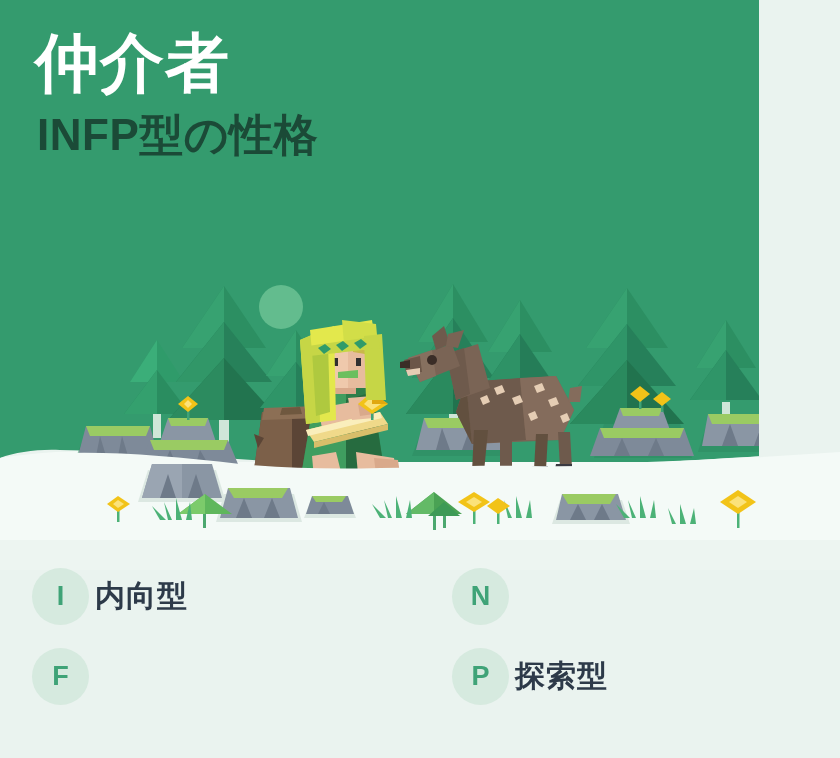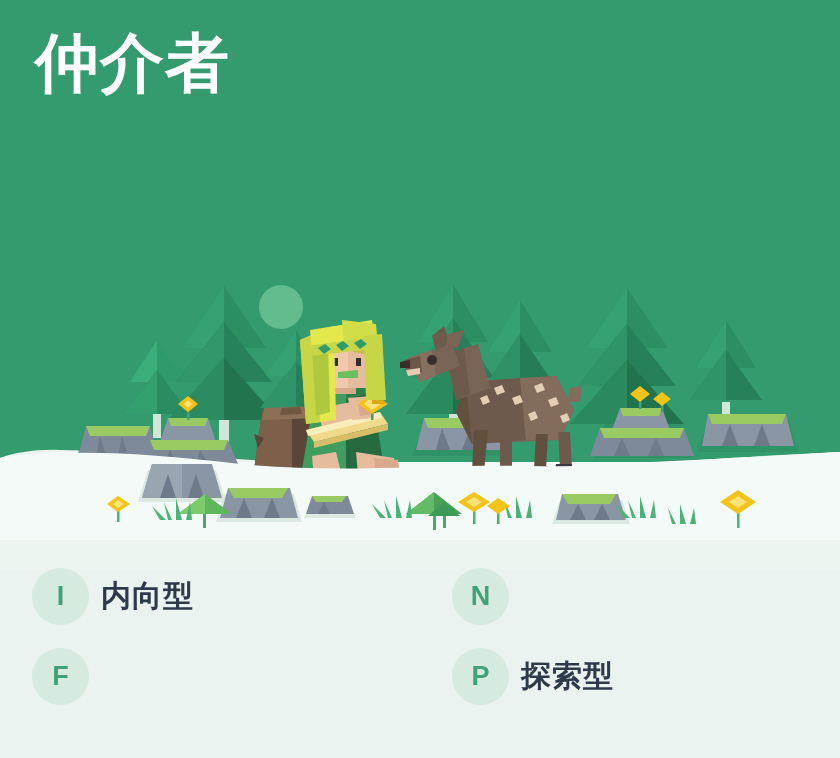--- a/index.html
+++ b/index.html
@@ -15,21 +15,21 @@
     width: 840px;
     height: 758px;
     overflow: hidden;
     background: #EAF3EF;
   }
 
   
   #hero {
     position: absolute;
     left: 0; top: 0;
-    width: 840px;
+    width: 759px;
     height: 470px;
     overflow: hidden;
   }
   #hero-bg {
     position: absolute;
     left: 0; top: 0;
     width: 840px; height: 470px;
   }
 
   #title-block {
@@ -87,21 +87,21 @@
     justify-content: center;
     flex: 0 0 auto;
   }
   .trait-letter {
     font-size: 27px;
     font-weight: bold;
     color: #3FA377;
     line-height: 1;
   }
   .trait-label {
-    margin-left: 12px;
+    margin-left: 6px;
     font-size: 30px;
     font-weight: bold;
     color: #2D3A49;
     letter-spacing: 1px;
     white-space: nowrap;
   }
 </style>
 </head>
 <body>
 
@@ -349,20 +349,21 @@
         <polygon points="532,466 548,466 548,476 530,476" fill="#3A3A42"></polygon>
         <polygon points="558,432 570,432 572,468 560,468" fill="#6E5A4C"></polygon>
         <polygon points="556,464 572,464 572,474 554,474" fill="#3A3A42"></polygon>
 
         <polygon points="570,388 582,386 580,402 568,402" fill="#846C5C"></polygon>
       </g>
     </svg>
 
     <div id="title-block">
       <h1 id="hero-title">仲介者</h1>
+      <h2 id="hero-subtitle">INFP型の性格</h2>
     </div>
   </div>
 
   <svg style="position:absolute;left:0;top:440px;width:840px;height:130px;" viewBox="0 0 840 130" preserveAspectRatio="none">
     <path d="M0,18 C80,8 150,14 240,24 C340,34 430,24 530,26 C630,28 740,18 840,12 L840,130 L0,130 Z" fill="#F4FAF7"></path>
 
     <rect x="0" y="100" width="840" height="30" fill="#EDF5F1"></rect>
 
     <g>
       <g>

